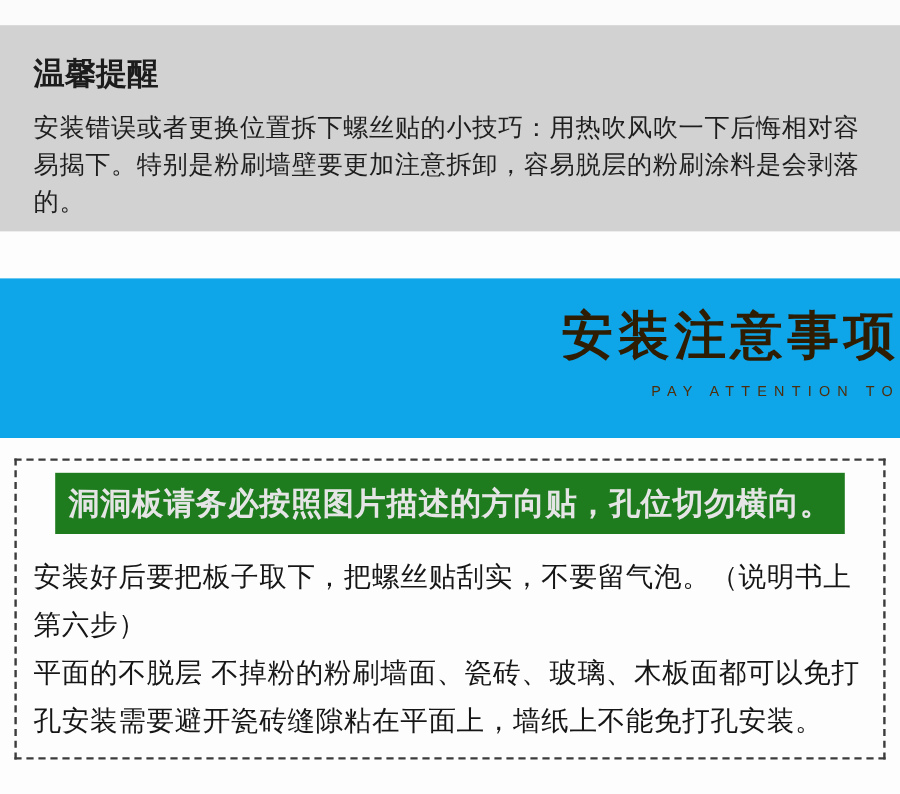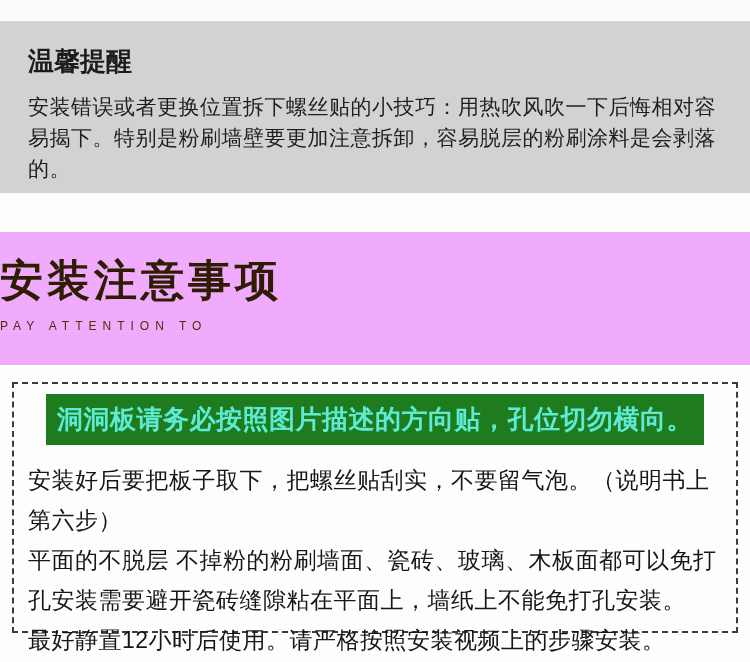--- a/index.html
+++ b/index.html
@@ -38,22 +38,22 @@
     font-size: 21px;
     line-height: 31px;
     color: #1e1e1e;
     letter-spacing: 0.5px;
   }
   .gap-a { height: 39px; background: #fdfdfd; }
   
   .attention {
     box-sizing: border-box;
     height: 133px;
-    background: #f0abfc;
-    text-align: left;
+    background: #0ea5e9;
+    text-align: right;
     padding-top: 26px;
   }
   .attention-title {
     margin: 0;
     font-size: 43px;
     line-height: 44px;
     font-weight: bold;
     color: #2e1c03;
     letter-spacing: 4px;
   }
@@ -72,21 +72,21 @@
     margin: 0 12px;
     height: 251px;
     border: 2px dashed #3c3c3c;
     padding: 10px 12px 0 12px;
     background: #fdfdfd;
   }
   .notice-highlight {
     margin: 0 20px;
     height: 51px;
     background: #1e7c1f;
-    color: #5eead4;
+    color: #e5e5e5;
     font-size: 26px;
     font-weight: bold;
     text-align: center;
     line-height: 51px;
     white-space: nowrap;
     letter-spacing: 0.5px;
   }
   .notice-body {
     margin: 15px 2px 0 2px;
     font-size: 23px;
@@ -115,17 +115,16 @@
     <div class="attention-subtitle">PAY ATTENTION TO</div>
   </div>
 
   <div class="gap-b"></div>
 
   <div class="notice-box">
     <div class="notice-highlight">洞洞板请务必按照图片描述的方向贴，孔位切勿横向。</div>
     <div class="notice-body">
       <p>安装好后要把板子取下，把螺丝贴刮实，不要留气泡。（说明书上第六步）</p>
       <p>平面的不脱层 不掉粉的粉刷墙面、瓷砖、玻璃、木板面都可以免打孔安装需要避开瓷砖缝隙粘在平面上，墙纸上不能免打孔安装。</p>
-      <p>最好静置12小时后使用。请严格按照安装视频上的步骤安装。</p>
     </div>
   </div>
 
 </div>
 
 </body></html>

